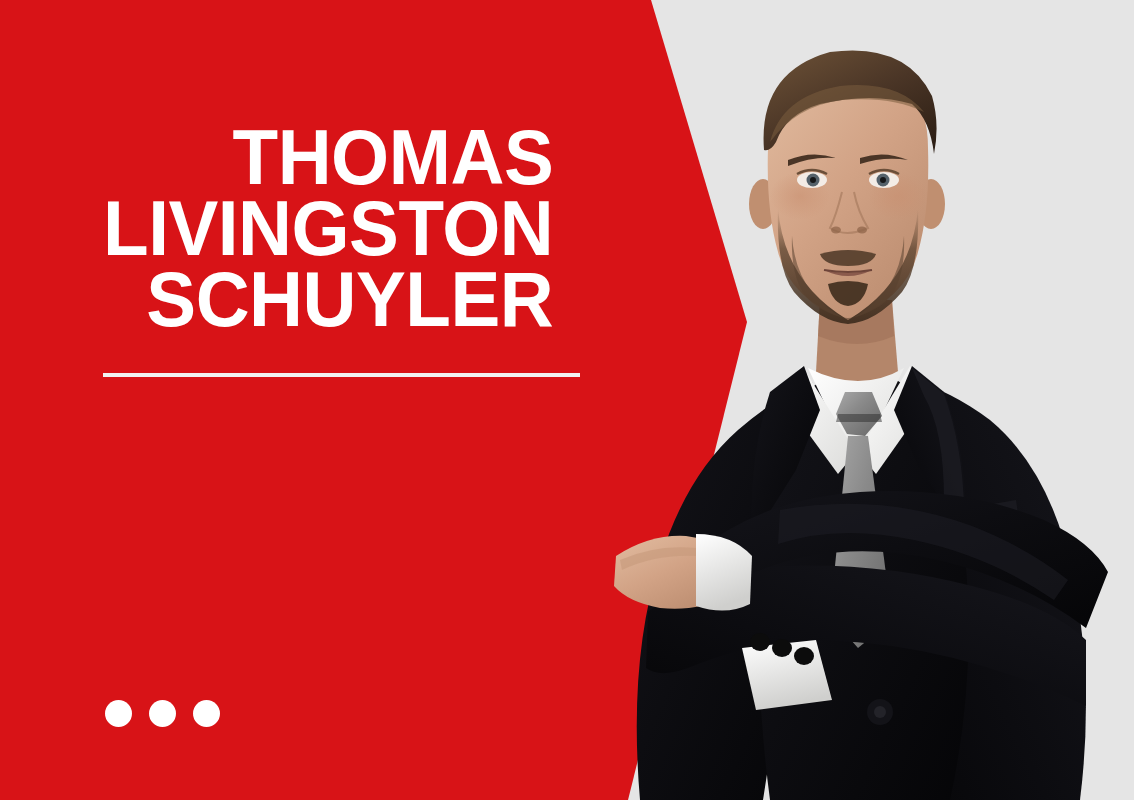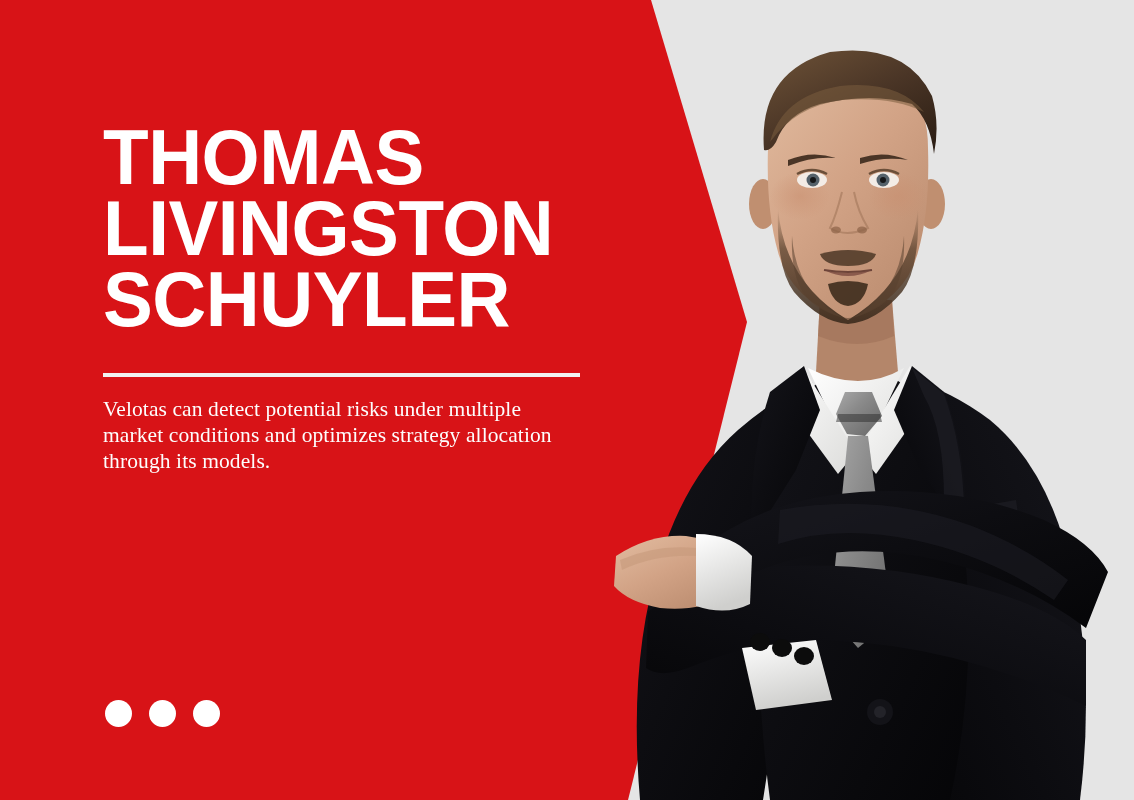--- a/index.html
+++ b/index.html
@@ -7,20 +7,21 @@
     padding: 0;
     background: #ffffff;
   }
   #poster {
     position: relative;
     width: 1134px;
     height: 800px;
     overflow: hidden;
     background: #e5e5e5;
     font-family: "Liberation Sans", sans-serif;
+    text-align: right;
   }
 
   
   .bg-plate {
     position: absolute;
     inset: 0;
     background: #e5e5e5;
   }
   .red-plate {
     position: absolute;
@@ -241,21 +242,20 @@
     </svg>
   </div>
 
   <div class="content">
     <h1 class="headline">THOMAS
 LIVINGSTON
 SCHUYLER</h1>
 
     <div class="divider"></div>
 
-    <p class="blurb">Velotas can detect potential risks under multiple market conditions and optimizes strategy allocation through its models.</p>
 
     <div class="dots">
       <span class="dot"></span>
       <span class="dot"></span>
       <span class="dot"></span>
     </div>
   </div>
 
 </div>
 

